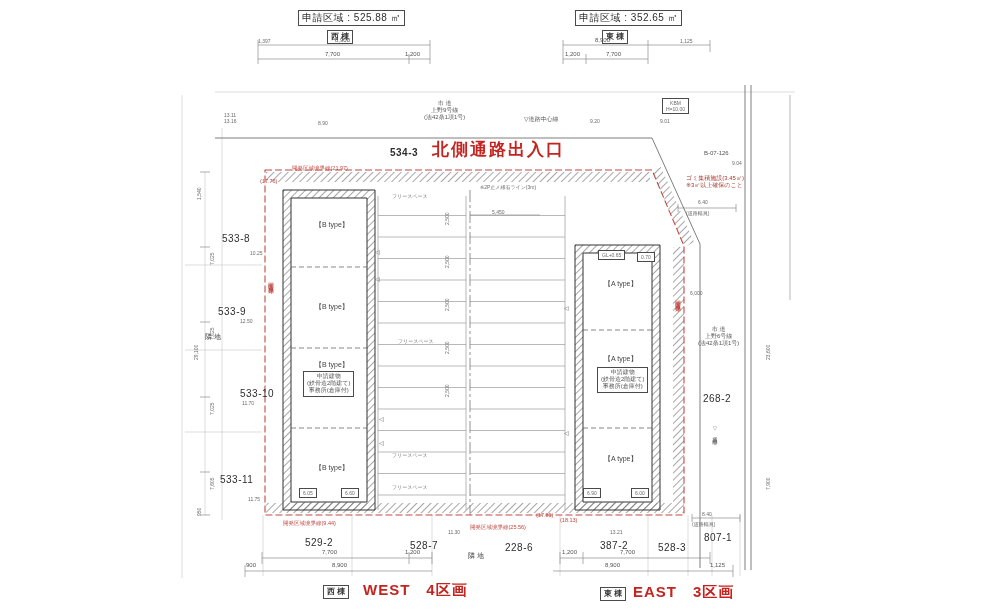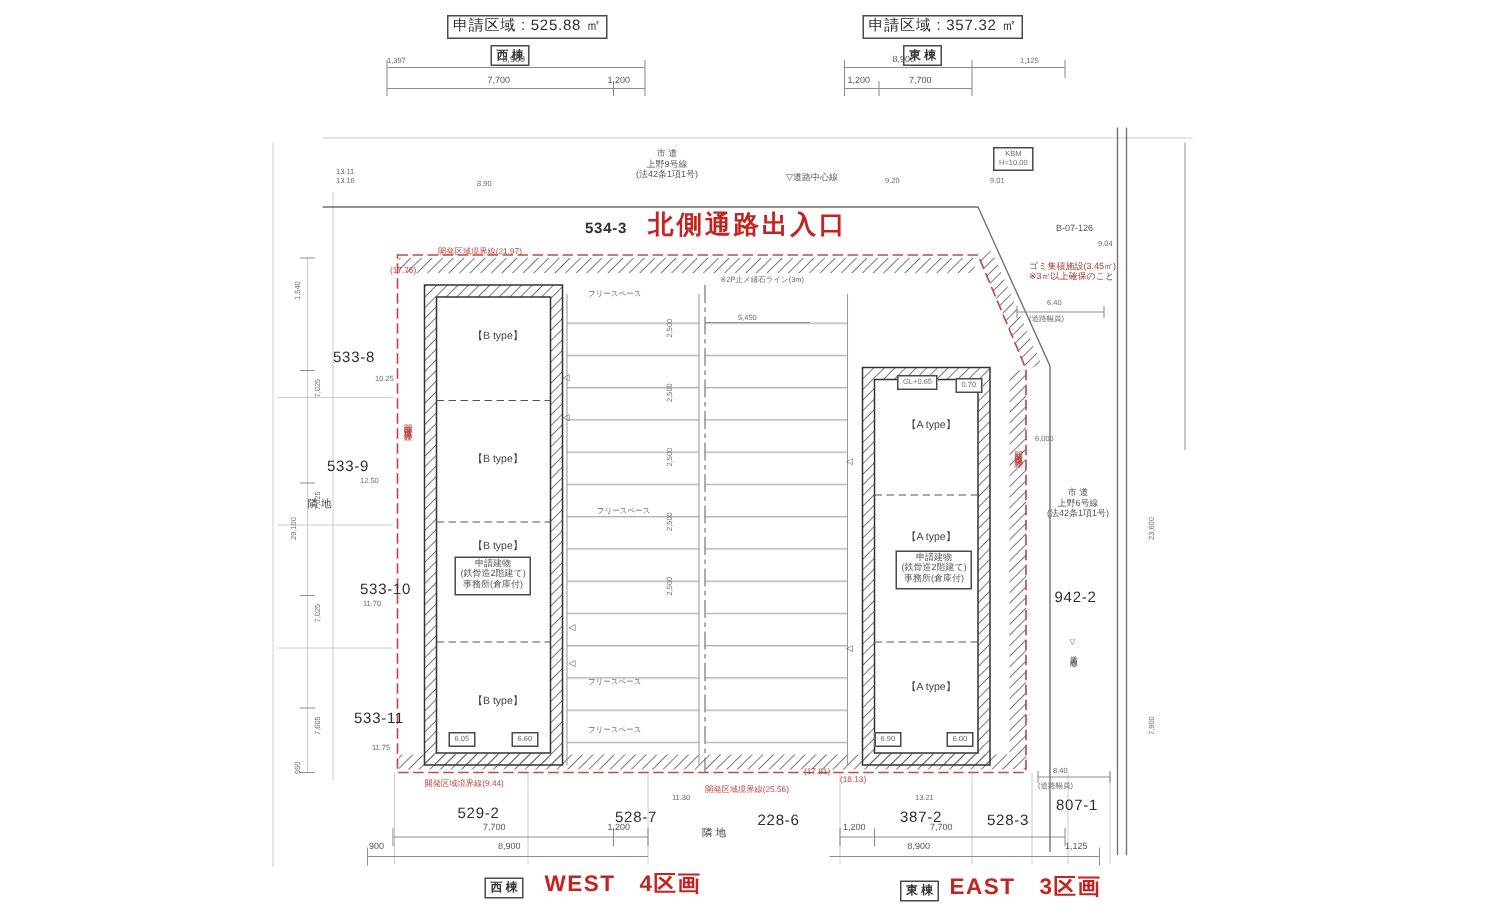--- a/index.html
+++ b/index.html
@@ -92,21 +92,21 @@
     </g>
 
     <g stroke="#c24a42" stroke-width="1.1" stroke-dasharray="7 3" fill="none">
       <path d="M265,170 H652 L684,246 V515 H265 Z"></path>
     </g>
   </svg>
 
   <div id="labels">
       <div class="lbl t9 box" style="left: 298px; top: 10px;">申請区域 : 525.88 ㎡</div>
       <div class="lbl t8 box" style="left: 327px; top: 30px;">西 棟</div>
-      <div class="lbl t9 box" style="left: 575px; top: 10px;">申請区域 : 357.32 ㎡</div>
+      <div class="lbl t9 box" style="left: 575px; top: 10px;">申請区域 : 352.65 ㎡</div>
       <div class="lbl t8 box" style="left: 602px; top: 30px;">東 棟</div>
       <div class="lbl t6" style="left: 335px; top: 37px;">8,900</div>
       <div class="lbl t5" style="left: 258px; top: 38px;">1,397</div>
       <div class="lbl t6" style="left: 325px; top: 51px;">7,700</div>
       <div class="lbl t6" style="left: 405px; top: 51px;">1,200</div>
       <div class="lbl t6" style="left: 595px; top: 37px;">8,900</div>
       <div class="lbl t5" style="left: 680px; top: 38px;">1,125</div>
       <div class="lbl t6" style="left: 565px; top: 51px;">1,200</div>
       <div class="lbl t6" style="left: 606px; top: 51px;">7,700</div>
       <div class="lbl t6 pre c" style="left: 424px; top: 100px;">市 道
@@ -131,21 +131,21 @@
       <div class="lbl red-s" style="left: 292px; top: 165px;">開発区域境界線(21.97)</div>
       <div class="lbl red-s" style="left: 260px; top: 178px;">(17.76)</div>
       <div class="lbl t5" style="left: 480px; top: 184px;">※2P止メ縁石ライン(3m)</div>
       <div class="lbl t9" style="left: 222px; top: 233px;">533-8</div>
       <div class="lbl t5" style="left: 250px; top: 250px;">10.25</div>
       <div class="lbl t9" style="left: 218px; top: 306px;">533-9</div>
       <div class="lbl t5" style="left: 240px; top: 318px;">12.50</div>
       <div class="lbl t7" style="left: 205px; top: 333px;">隣 地</div>
       <div class="lbl t9" style="left: 220px; top: 388px; padding-left: 20px;">533-10</div>
       <div class="lbl t5" style="left: 242px; top: 400px;">11.70</div>
-      <div class="lbl t9" style="left: 236px; top: 474px;">533-11</div>
+      <div class="lbl t9" style="left: 220px; top: 474px;">533-11</div>
       <div class="lbl t5" style="left: 248px; top: 496px;">11.75</div>
       <div class="lbl t5 rot" style="left: 196px; top: 200px;">1,540</div>
       <div class="lbl t5 rot" style="left: 209px; top: 265px;">7,025</div>
       <div class="lbl t5 rot" style="left: 209px; top: 340px;">7,025</div>
       <div class="lbl t5 rot" style="left: 209px; top: 415px;">7,025</div>
       <div class="lbl t5 rot" style="left: 209px; top: 490px;">7,605</div>
       <div class="lbl t5 rot" style="left: 193px; top: 360px;">29,100</div>
       <div class="lbl t5 rot" style="left: 196px; top: 516px;">950</div>
       <div class="lbl red-s rotv" style="left: 268px; top: 278px;">開発区域境界線</div>
       <div class="lbl t7" style="left: 315px; top: 221px;">【B type】</div>
@@ -181,21 +181,21 @@
 (鉄骨造2階建て)
 事務所(倉庫付)</div>
       <div class="lbl t7" style="left: 604px; top: 455px;">【A type】</div>
       <div class="lbl t5 box" style="left: 583px; top: 488px;">6.90</div>
       <div class="lbl t5 box" style="left: 631px; top: 488px;">6.00</div>
       <div class="lbl red-s rotv" style="left: 675px; top: 296px;">開発区域境界線</div>
       <div class="lbl t5" style="left: 690px; top: 290px;">6,000</div>
       <div class="lbl t6 pre c" style="left: 698px; top: 326px;">市 道
 上野6号線
 (法42条1項1号)</div>
-      <div class="lbl t9" style="left: 703px; top: 393px;">942-2</div>
+      <div class="lbl t9" style="left: 703px; top: 393px;">268-2</div>
       <div class="lbl t5 rotv" style="left: 712px; top: 425px;">▽道路中心線</div>
       <div class="lbl t5 rot" style="left: 765px; top: 360px;">23,600</div>
       <div class="lbl t5 rot" style="left: 765px; top: 490px;">7,900</div>
       <div class="lbl red-s" style="left: 283px; top: 520px;">開発区域境界線(9.44)</div>
       <div class="lbl red-s" style="left: 536px; top: 512px;">(17.81)</div>
       <div class="lbl red-s" style="left: 560px; top: 517px;">(18.13)</div>
       <div class="lbl red-s" style="left: 470px; top: 524px;">開発区域境界線(25.56)</div>
       <div class="lbl t10" style="left: 305px; top: 537px;">529-2</div>
       <div class="lbl t10" style="left: 410px; top: 540px;">528-7</div>
       <div class="lbl t10" style="left: 505px; top: 542px;">228-6</div>

